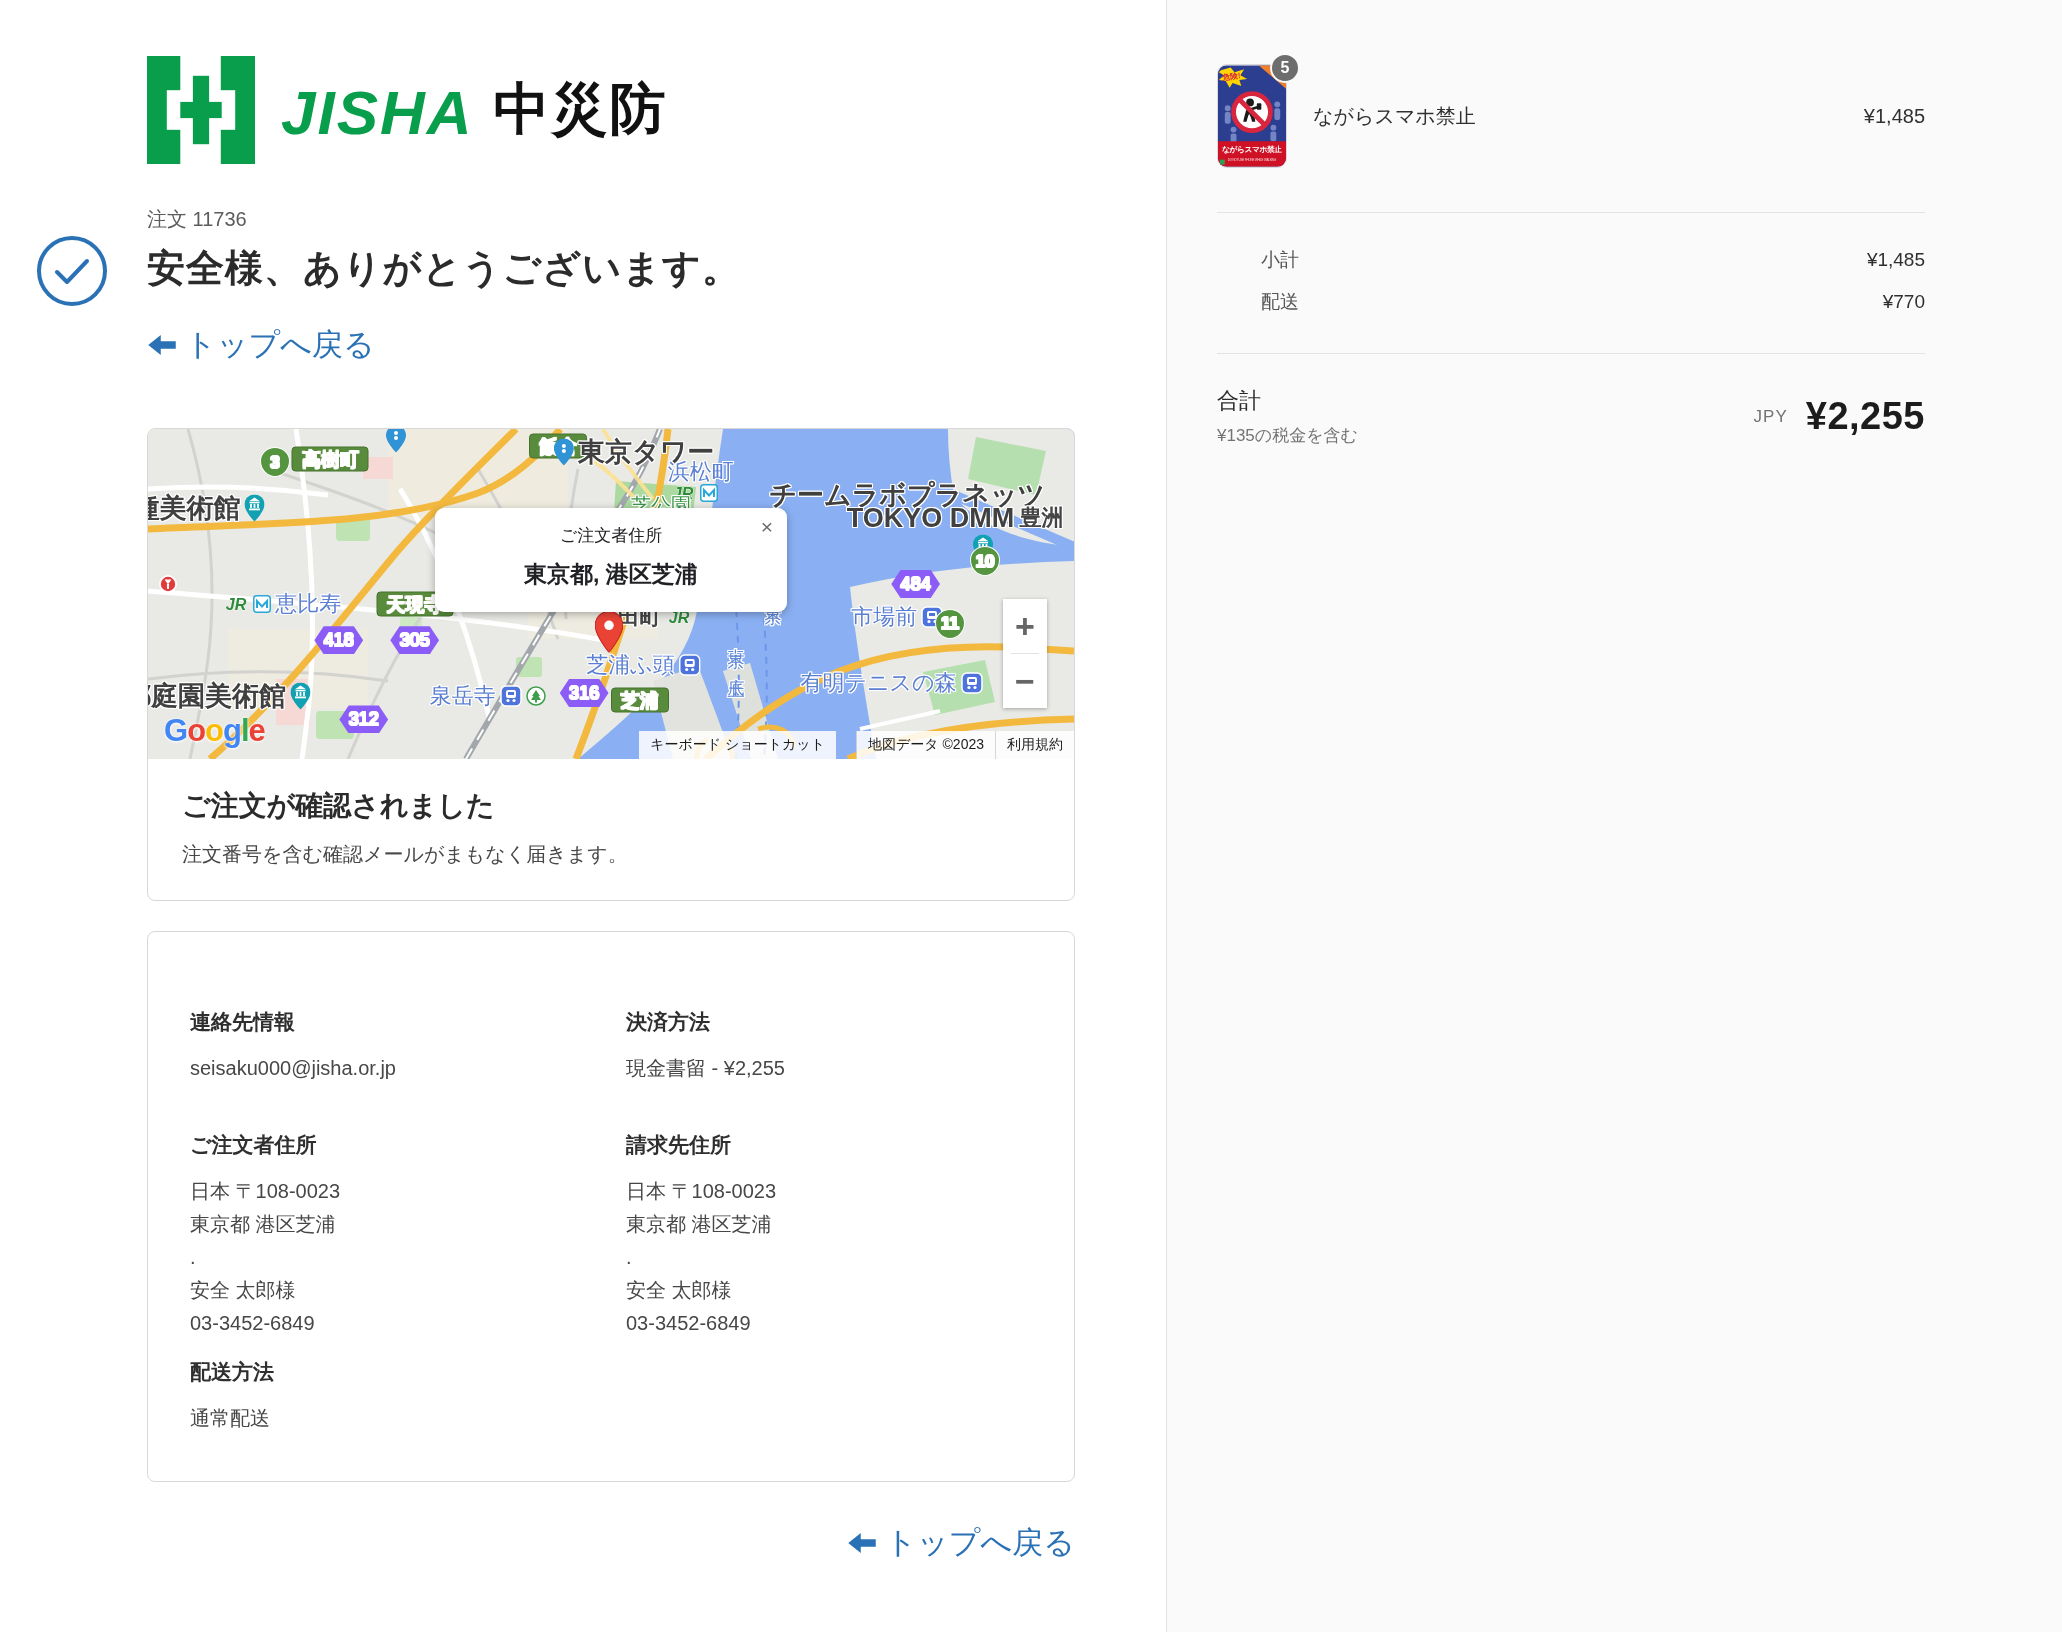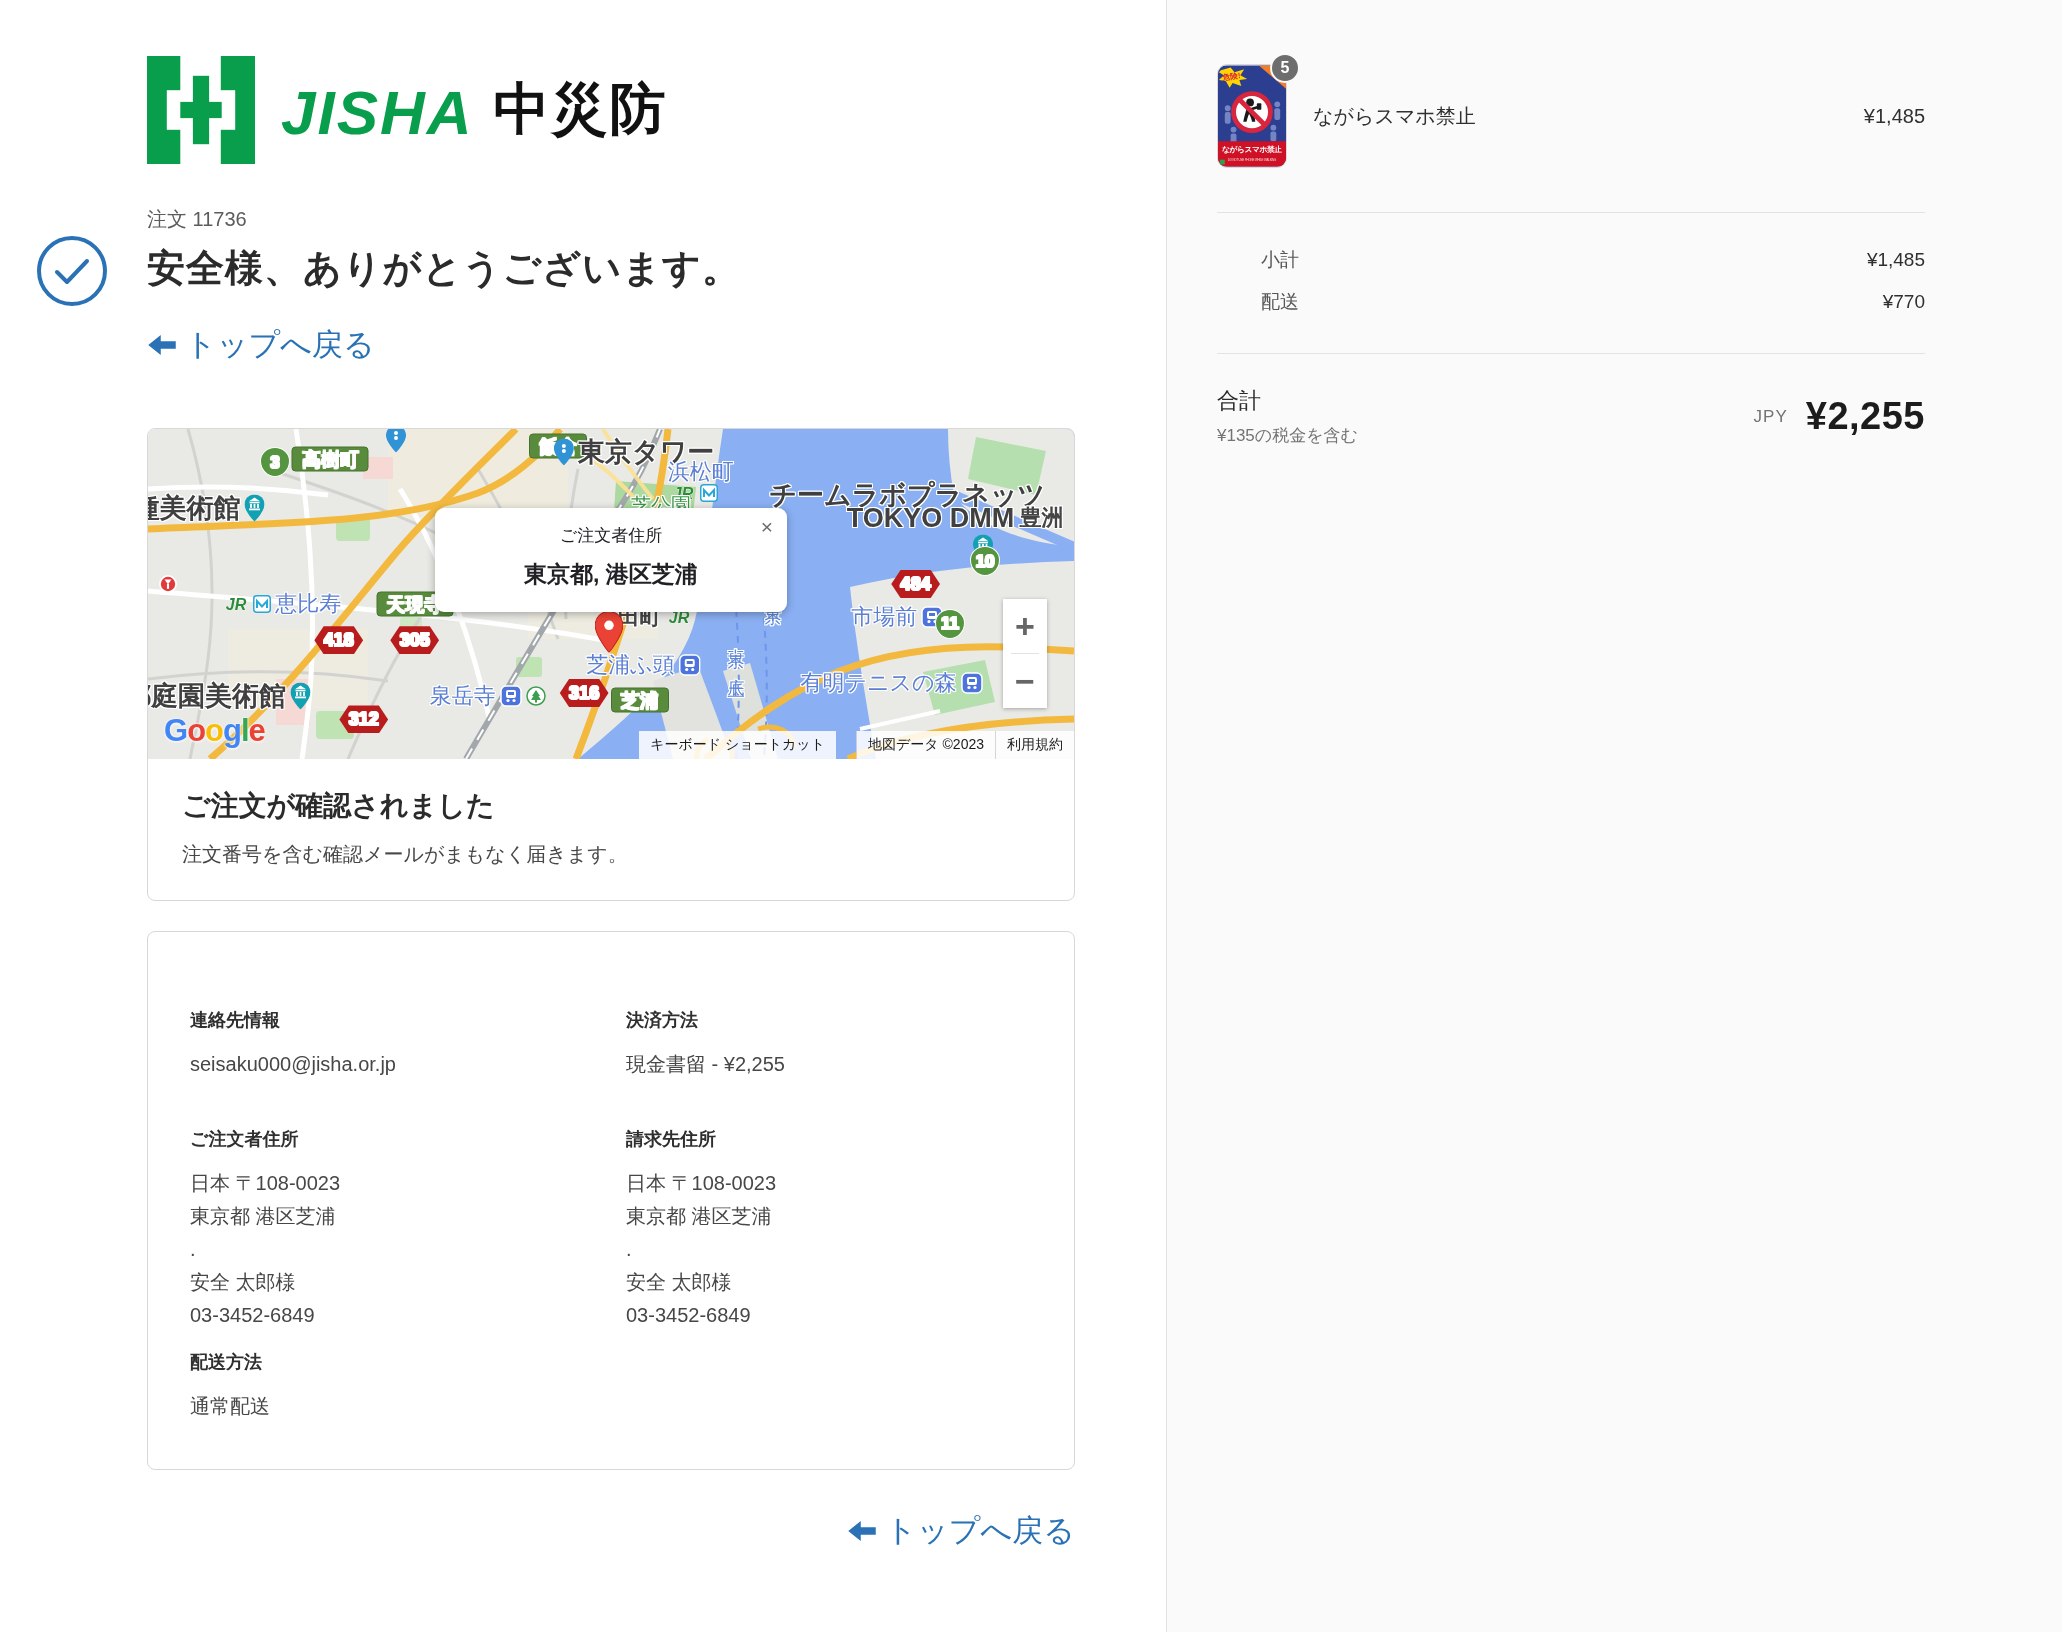--- a/index.html
+++ b/index.html
@@ -35,21 +35,21 @@
   .map-label { position:absolute; transform:translate(-50%,-50%); display:flex; align-items:center;
     gap:4px; white-space:nowrap; z-index:3; line-height:1; }
   .olt { text-shadow:1px 0 #fff,-1px 0 #fff,0 1px #fff,0 -1px #fff,1px 1px #fff,-1px -1px #fff,1px -1px #fff,-1px 1px #fff; }
   .t-place span.txt { color:#404040; font-size:27px; font-weight:700; }
   .t-station span.txt { color:#5b7fd2; font-size:22px; font-weight:500; }
   .t-town span.txt { color:#454545; font-size:22px; font-weight:700; }
   .t-park span.txt { color:#3a9648; font-size:20px; font-weight:500; }
   .t-ferry span.txt { color:#5f87d8; font-size:17px; writing-mode:vertical-rl; letter-spacing:3px; }
   .t-sign span.txt { background:#588c3c; color:#fff; padding:2px 9px; border-radius:4px;
     font-size:19px; border:1px solid #46702f; }
-  .t-shield-blue span.txt { background:#b91c1c; color:#fff; font-size:18px; font-weight:700;
+  .t-shield-blue span.txt { background:#8b5cf6; color:#fff; font-size:18px; font-weight:400;
     padding:5px 14px; clip-path:polygon(8% 50%,24% 0,76% 0,92% 50%,76% 100%,24% 100%);text-align:right; }
   .t-shield-green span.txt { background:#55953f; color:#fff; font-size:17px; font-weight:700;
     width:30px; height:30px; display:flex; align-items:center; justify-content:center;
     border-radius:50% 50% 50% 50%/46% 46% 54% 54%; border:1px solid #fff; }
   .t-marker { z-index:5; transform:translate(-50%,-94%); }
 
   .infowindow { position:absolute; left:31%; top:24%; width:38%; z-index:10; background:#fff;
     border-radius:9px; box-shadow:0 2px 8px rgba(0,0,0,.3); padding:16px 22px 22px; text-align:center; }
   .infowindow .iw-title { font-size:17px; color:#202124; }
   .infowindow .iw-address { font-size:23px; font-weight:600; color:#202124; margin-top:12px; }
@@ -71,21 +71,21 @@
   .attr-item + .attr-item { border-left:1px solid rgba(0,0,0,.15); }
   .attr-item.first { margin-right:20px; border-left:none; }
 
   .card-body { padding:28px 34px 32px; }
   .confirm-heading { font-size:28px; font-weight:600; color:#2b2b2b; }
   .confirm-body { font-size:20px; color:#474747; margin-top:16px; }
 
   .details-card { margin-top:30px; padding:38px 42px 46px; }
   .details-heading { font-size:28px; font-weight:600; color:#2b2b2b; }
   .details-grid { display:grid; grid-template-columns:1fr 1fr; column-gap:30px; row-gap:46px; margin-top:38px; }
-  .field-label { font-size:18px; font-weight:700; color:#2f2f2f; }
+  .field-label { font-size:21px; font-weight:700; color:#2f2f2f; }
   .field-value { font-size:20px; color:#474747; margin-top:16px; line-height:1.65; }
   .ship-method { margin-top:18px; }
 
   .bottom-link-row { width:928px; display:flex; justify-content:flex-end; margin-top:40px; }
 
   
   .summary { flex:1; background:#fafafa; border-left:1px solid #e2e2e2; padding:64px 137px 0 50px; }
   .product-row { display:flex; align-items:center; gap:26px; }
   .thumb-wrap { position:relative; width:70px; height:104px; flex:0 0 auto; }
   .thumb { width:70px; height:104px; border:1px solid #d9d9d9; border-radius:10px; overflow:hidden; background:#fff; }

